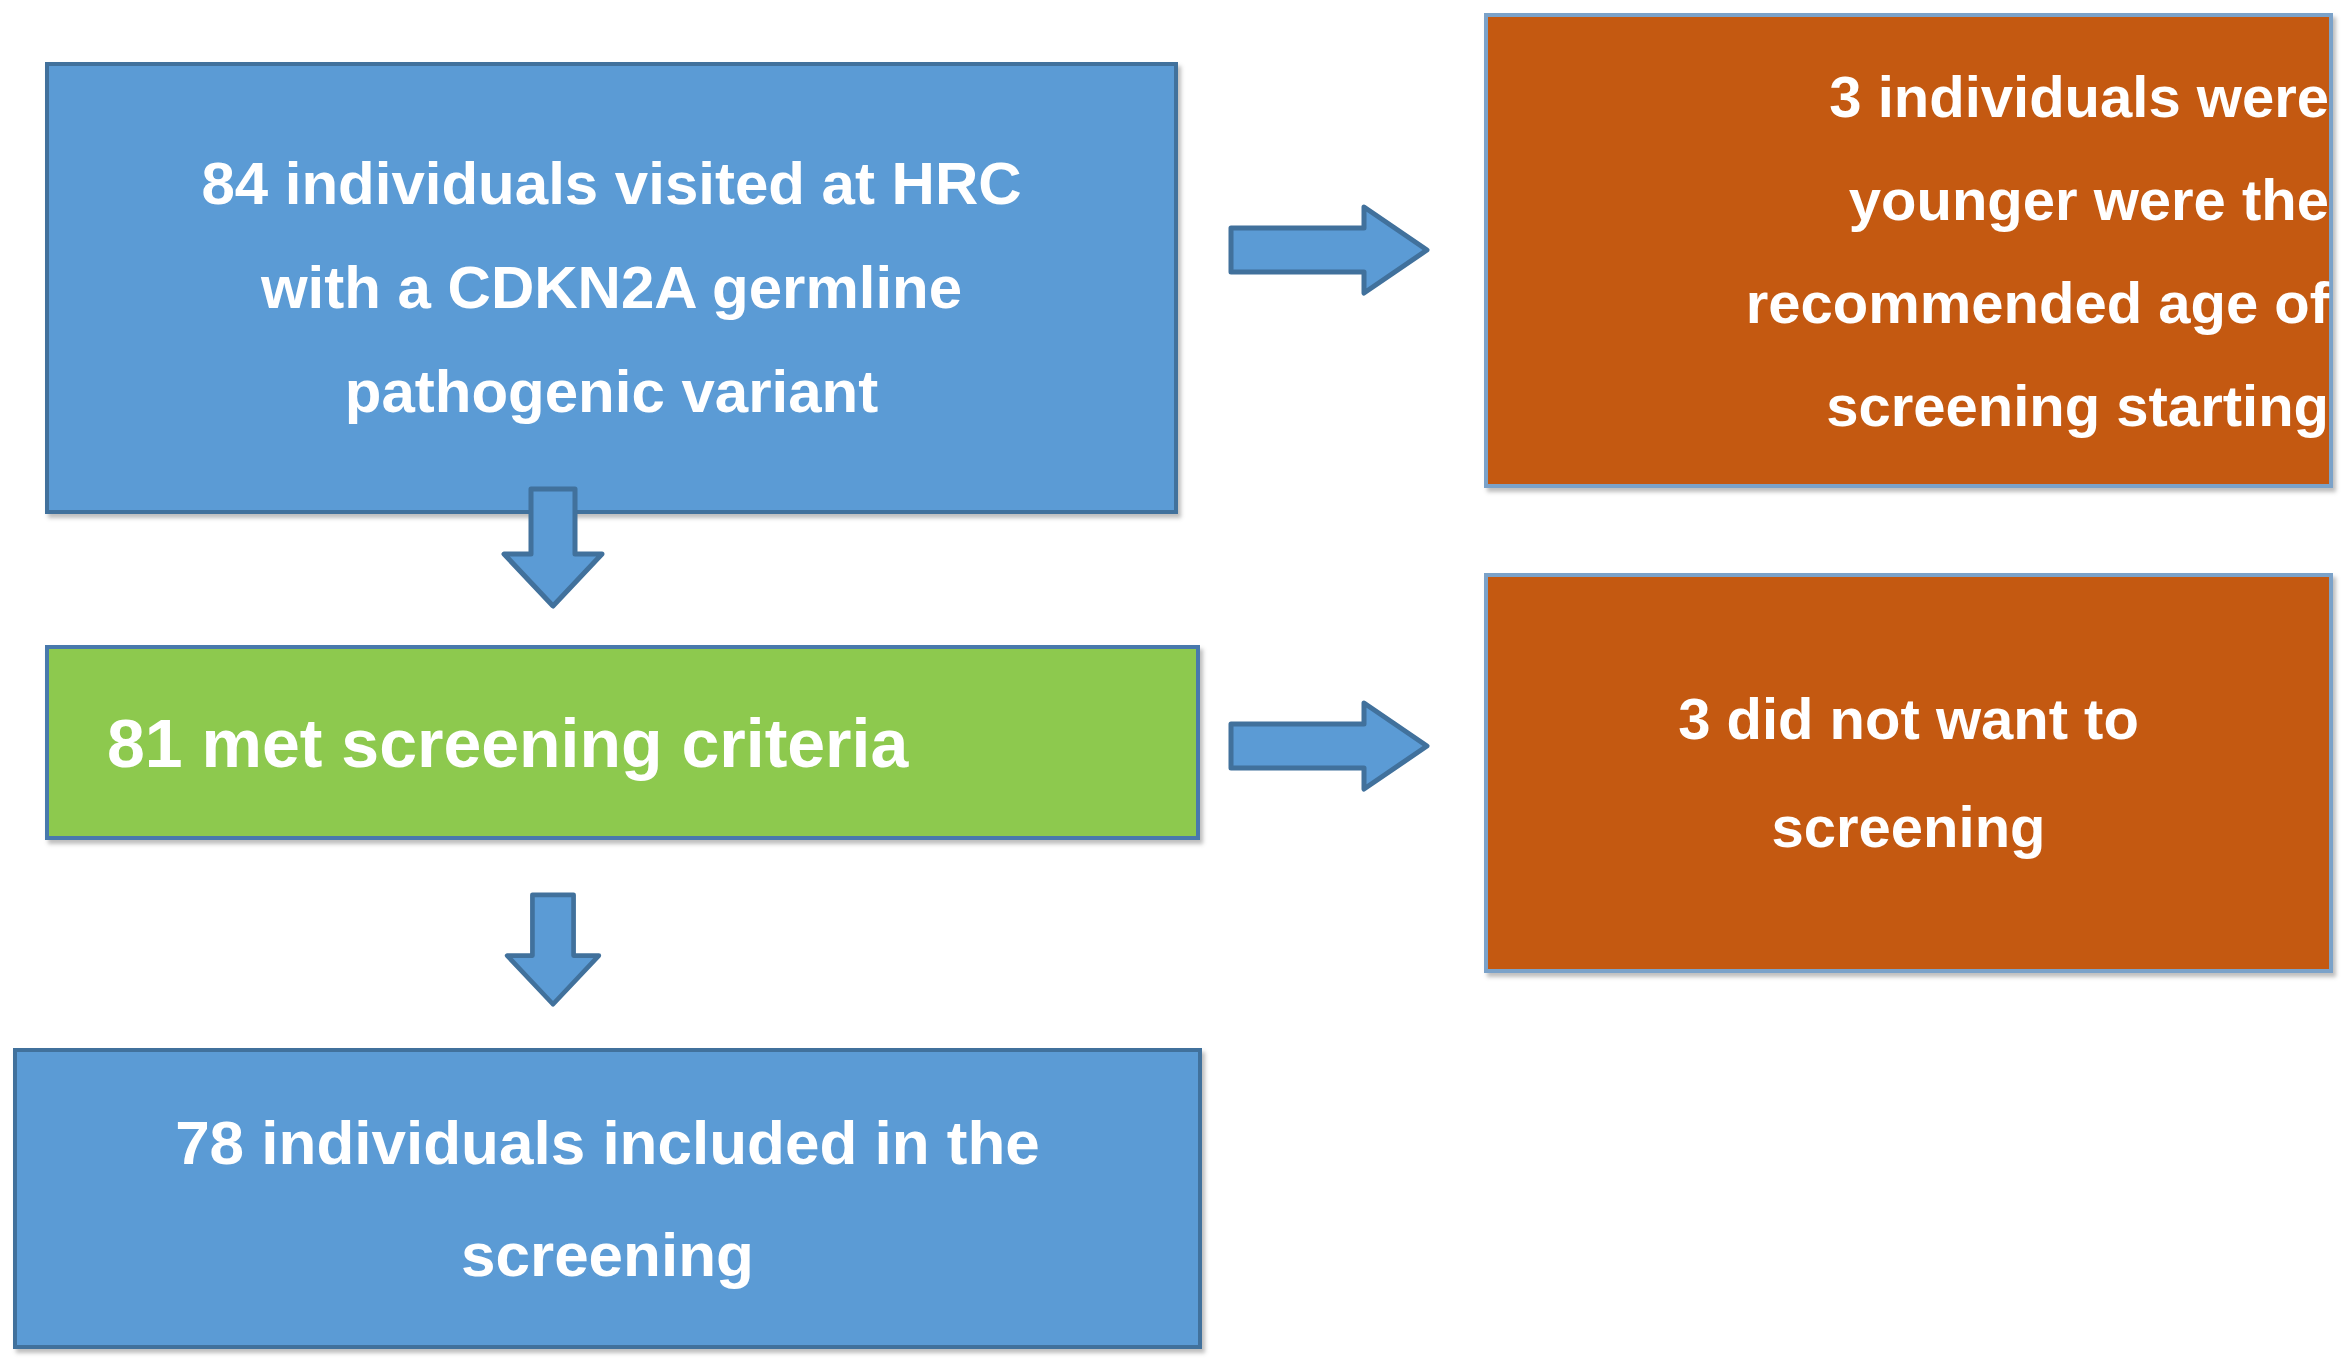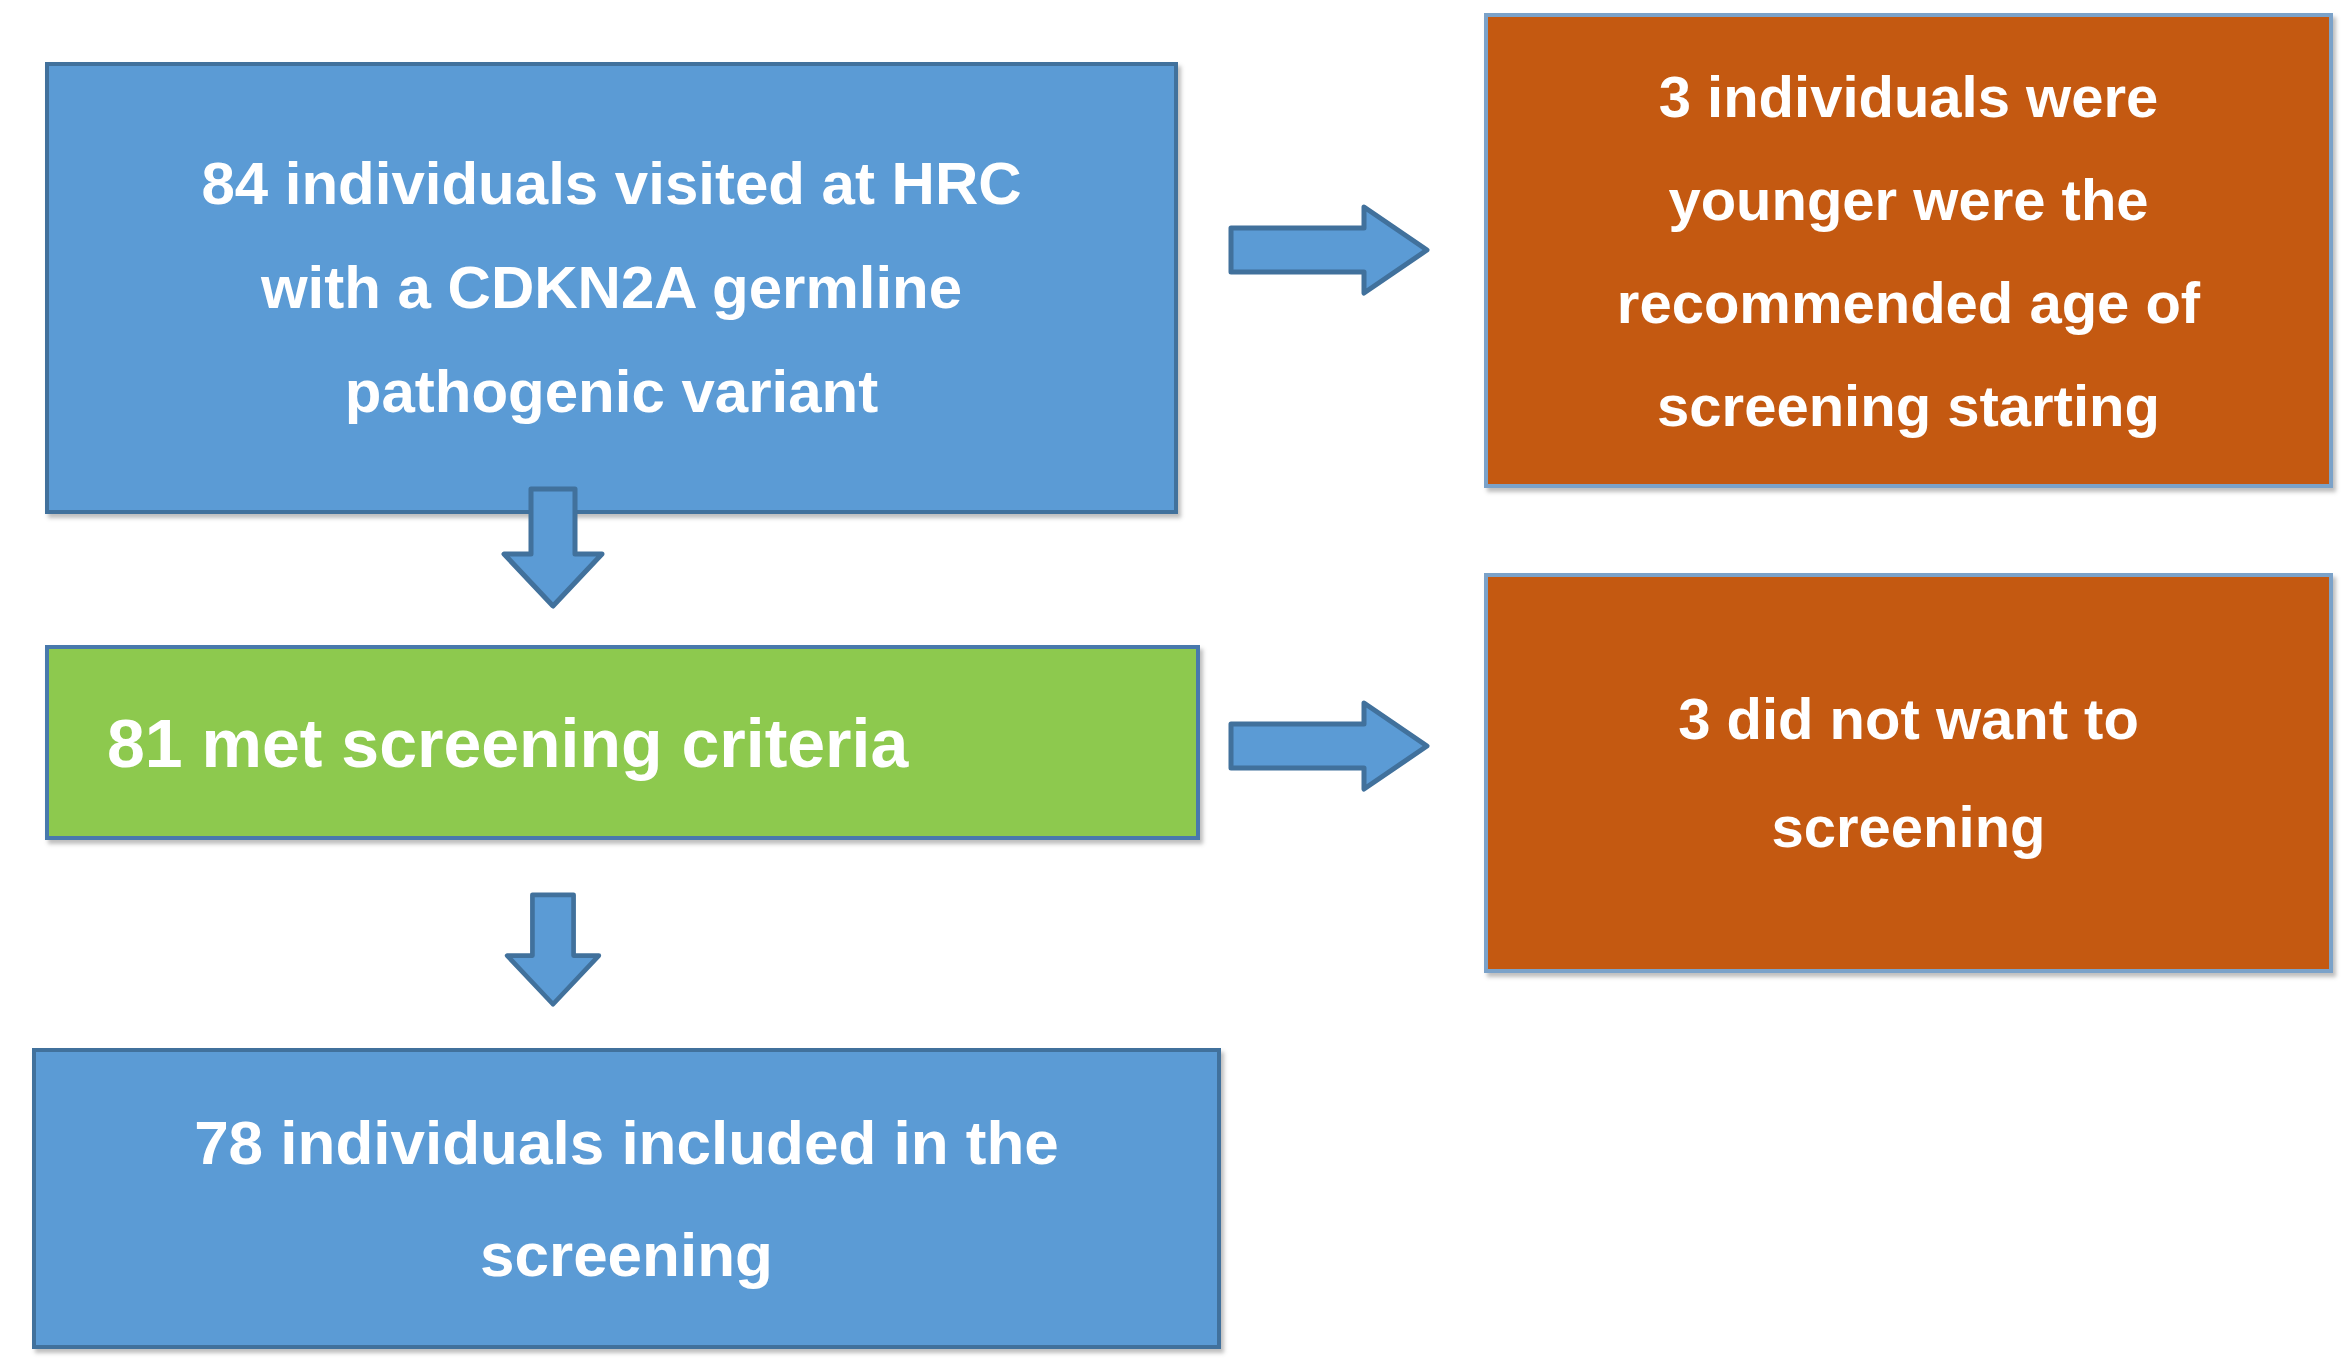--- a/index.html
+++ b/index.html
@@ -39,33 +39,33 @@
     background: #C45911;
     border: 4px solid #7BA2C9;
   }
 
   #box-visited {
     left: 45px; top: 62px; width: 1133px; height: 452px;
     text-align: center; font-size: 60px; line-height: 104px;
   }
   #box-excluded-age {
     left: 1484px; top: 13px; width: 849px; height: 475px;
-    text-align: center; font-size: 58px; line-height: 103px;
+    text-align: right; font-size: 58px; line-height: 103px;
   }
   #box-criteria {
     left: 45px; top: 645px; width: 1155px; height: 195px;
     text-align: left; padding-left: 58px; font-size: 68px;
   }
   #box-excluded-part {
     left: 1484px; top: 573px; width: 849px; height: 400px;
     text-align: center; font-size: 58px; line-height: 108px;
   }
   #box-included {
     left: 13px; top: 1048px; width: 1189px; height: 301px;
-    text-align: center; font-size: 62px; line-height: 112px; margin-left: 19px;
+    text-align: center; font-size: 62px; line-height: 112px;
   }
 
   .gene-italic { font-weight: bold; }
 
   .arrow { position: absolute; }
   #arrow-right-1 { left: 1228px; top: 202px; width: 204px; height: 96px; }
   #arrow-right-2 { left: 1228px; top: 698px; width: 204px; height: 96px; }
   #arrow-down-1  { left: 500px;  top: 486px; width: 106px; height: 124px; }
   #arrow-down-2  { left: 500px;  top: 892px; width: 106px; height: 116px; }
   .arrow svg { display: block; width: 100%; height: 100%; }

